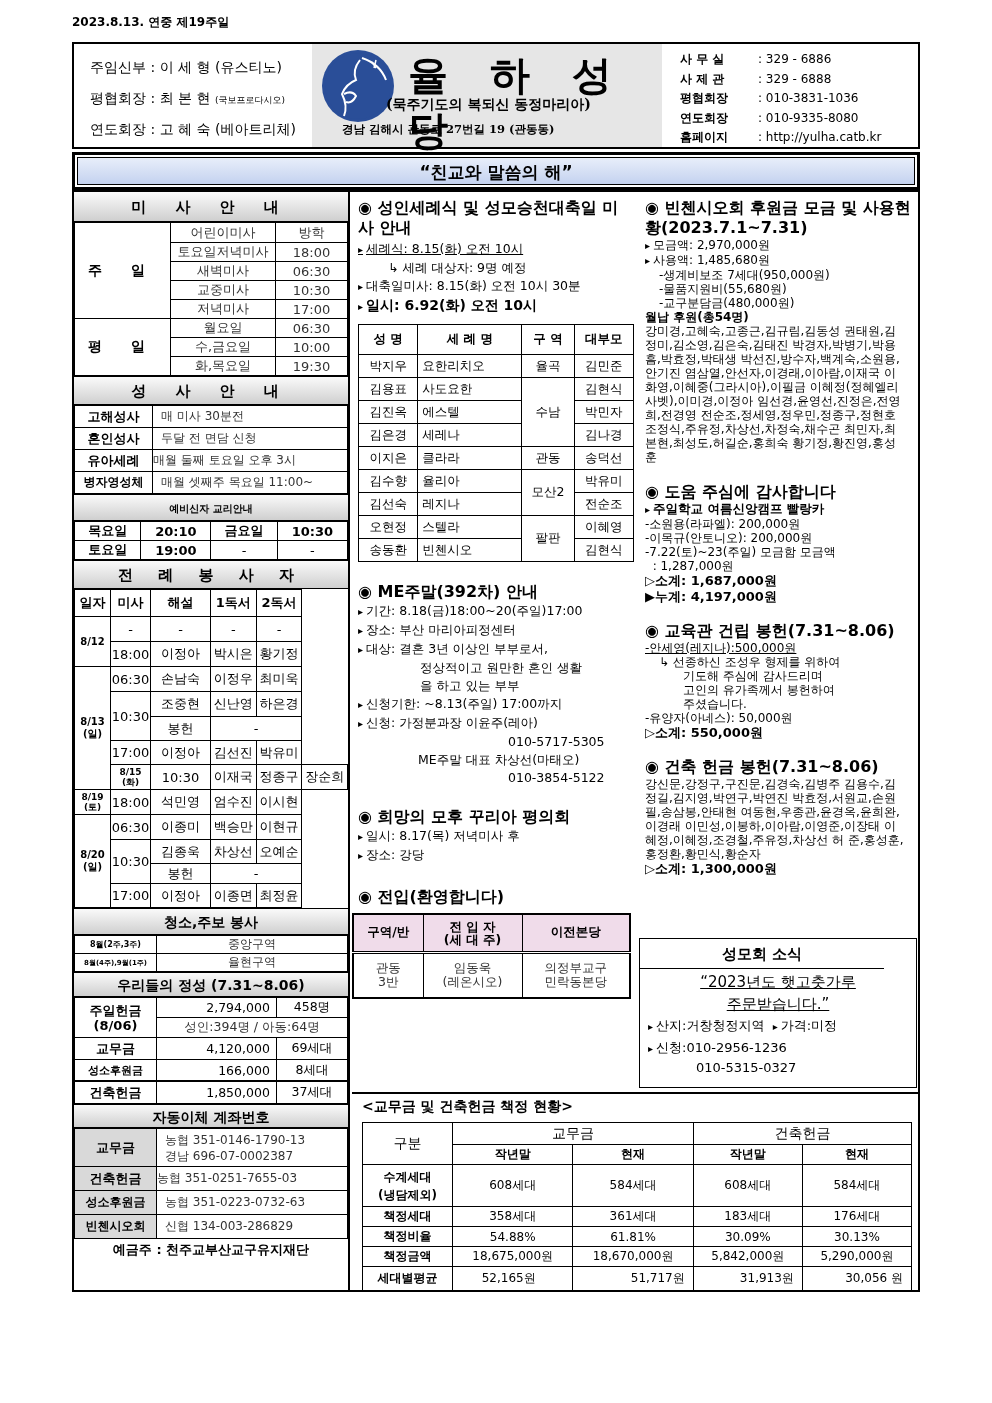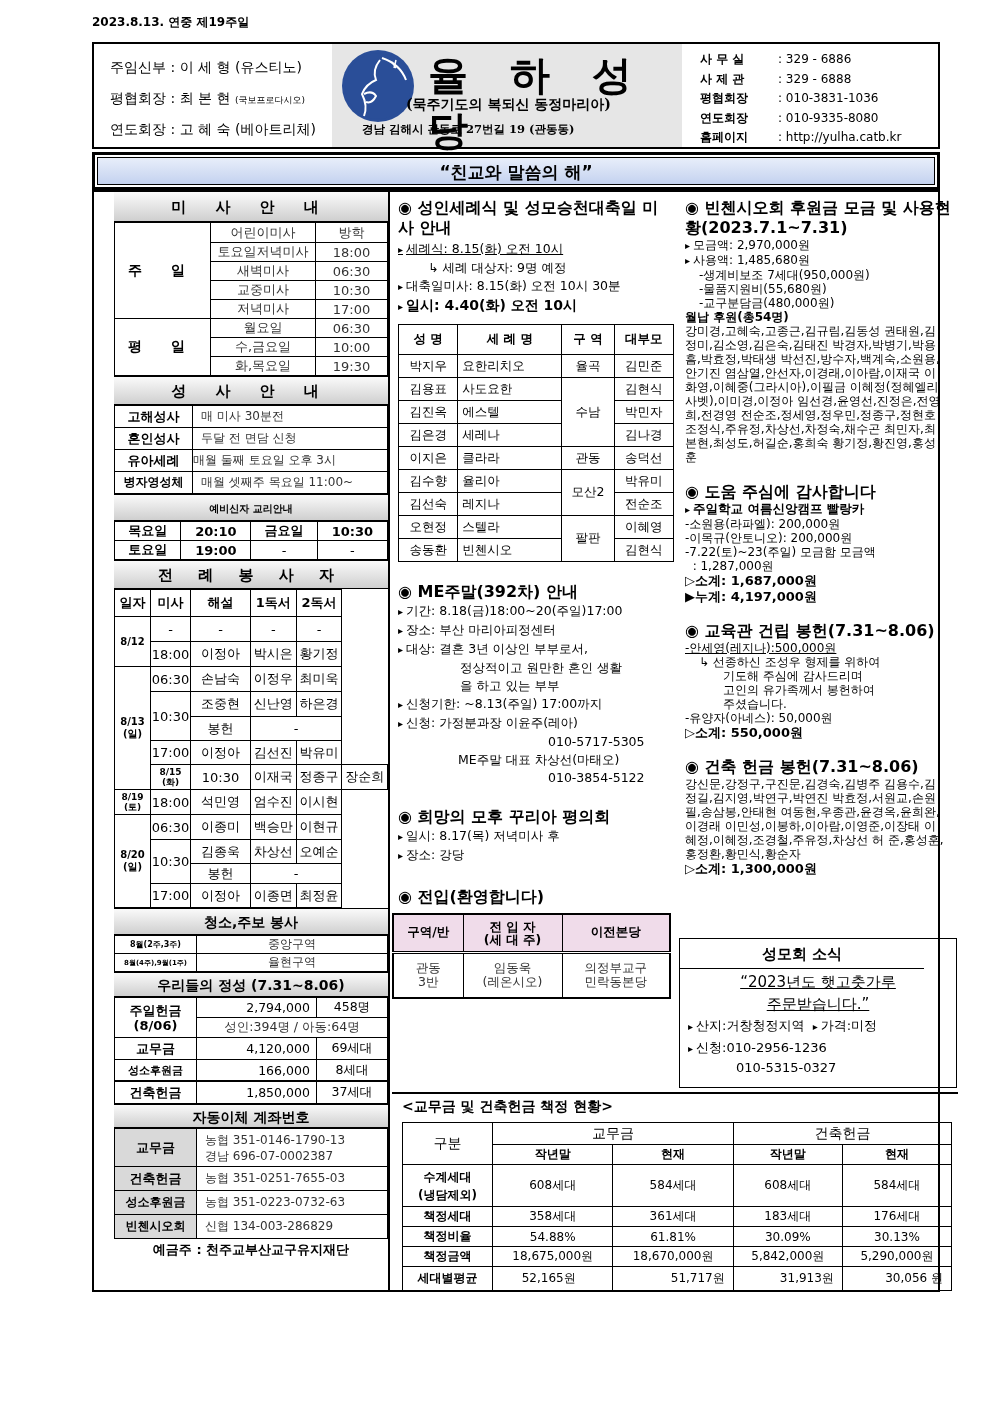--- a/index.html
+++ b/index.html
@@ -1,17 +1,17 @@
 <!DOCTYPE html>
 <html><head>
 <meta charset="utf-8">
 <style>
   * { box-sizing: border-box; margin: 0; padding: 0; }
   body { width: 992px; height: 1403px; background: #fff; font-family: "DejaVu Sans", sans-serif; color: #000; position: relative; overflow: hidden; }
-  .abs { position: absolute; margin-left: 20px; }
+  .abs { position: absolute; }
   .date-line { left: 72px; top: 14px; font-size: 12px; font-weight: bold; }
   
   .header { left: 72px; top: 42px; width: 848px; height: 107px; border: 2px solid #000; display: flex; }
   .hdr-left { width: 238px; padding: 8px 0 0 16px; font-size: 14px; }
   .hdr-left div { height: 31px; line-height: 31px; white-space: nowrap; }
   .hdr-left small { font-size: 9px; }
   .hdr-center { width: 350px; background: #e6e6e6; position: relative; }
   .logo { position: absolute; left: 10px; top: 6px; width: 72px; height: 72px; border-radius: 50%; background: #2a4e98; overflow: hidden; }
   .title-main { position: absolute; left: 96px; top: 4px; font-size: 40px; font-weight: bold; letter-spacing: 14px; }
   .title-sub { position: absolute; left: 74px; top: 52px; font-size: 14px; font-weight: bold; font-family: "DejaVu Serif", serif; }
@@ -300,42 +300,42 @@
       <tbody>
           <tr style="height:38px;">
             <td class="bold" style="width:82px;background:#d9d9d9;font-size:13px;">교무금</td>
             <td style="text-align:left;padding-left:8px;line-height:16px;" class="gray">
               <div>농협  351-0146-1790-13</div>
               <div>경남  696-07-0002387</div>
             </td>
           </tr>
       <tr style="height:24px;">
             <td class="bold" style="background:#d9d9d9;font-size:13px;">건축헌금</td>
-            <td class="gray" style="text-align:left;padding-left:8px;">농협 351-0251-7655-03</td>
+            <td class="gray" style="text-align:left;">농협 351-0251-7655-03</td>
           </tr>
       <tr style="height:24px;">
             <td class="bold" style="background:#d9d9d9;font-size:12px;">성소후원금</td>
             <td class="gray" style="text-align:left;padding-left:8px;">농협 351-0223-0732-63</td>
           </tr>
       <tr style="height:24px;">
             <td class="bold" style="background:#d9d9d9;font-size:12px;">빈첸시오회</td>
             <td class="gray" style="text-align:left;padding-left:8px;">신협 134-003-286829</td>
           </tr>
     </tbody>
       </table>
     <div style="height:22px;line-height:22px;text-align:center;font-weight:bold;font-size:13px;">예금주 : 천주교부산교구유지재단</div>
   </div>
 
   <div class="abs col-mid">
     <div style="padding:6px 6px 0 6px;">
       <div class="h3"><span>◉ </span><span>성인세례식 및 성모승천대축일 미사 안내</span></div>
       <div class="bullet tri" style="margin-top:2px;text-decoration:underline;">세례식: 8.15(화) 오전 10시</div>
       <div class="bullet" style="padding-left:30px;">↳ 세례 대상자: 9명 예정</div>
       <div class="bullet tri">대축일미사: 8.15(화) 오전 10시 30분</div>
-      <div class="bullet tri bold" style="font-size:14px;">일시: 4.40(화) 오전 10시</div>
+      <div class="bullet tri bold" style="font-size:14px;">일시: 6.92(화) 오전 10시</div>
       <table style="font-size:12.5px;margin-top:8px;width:276px;">
         <tbody>
             <tr style="height:30px;">
               <td class="bold">성  명</td>
               <td class="bold">세 례 명</td>
               <td class="bold">구   역</td>
               <td class="bold">대부모</td>
             </tr>
         <tr style="height:23px;">
               <td>박지우</td>

